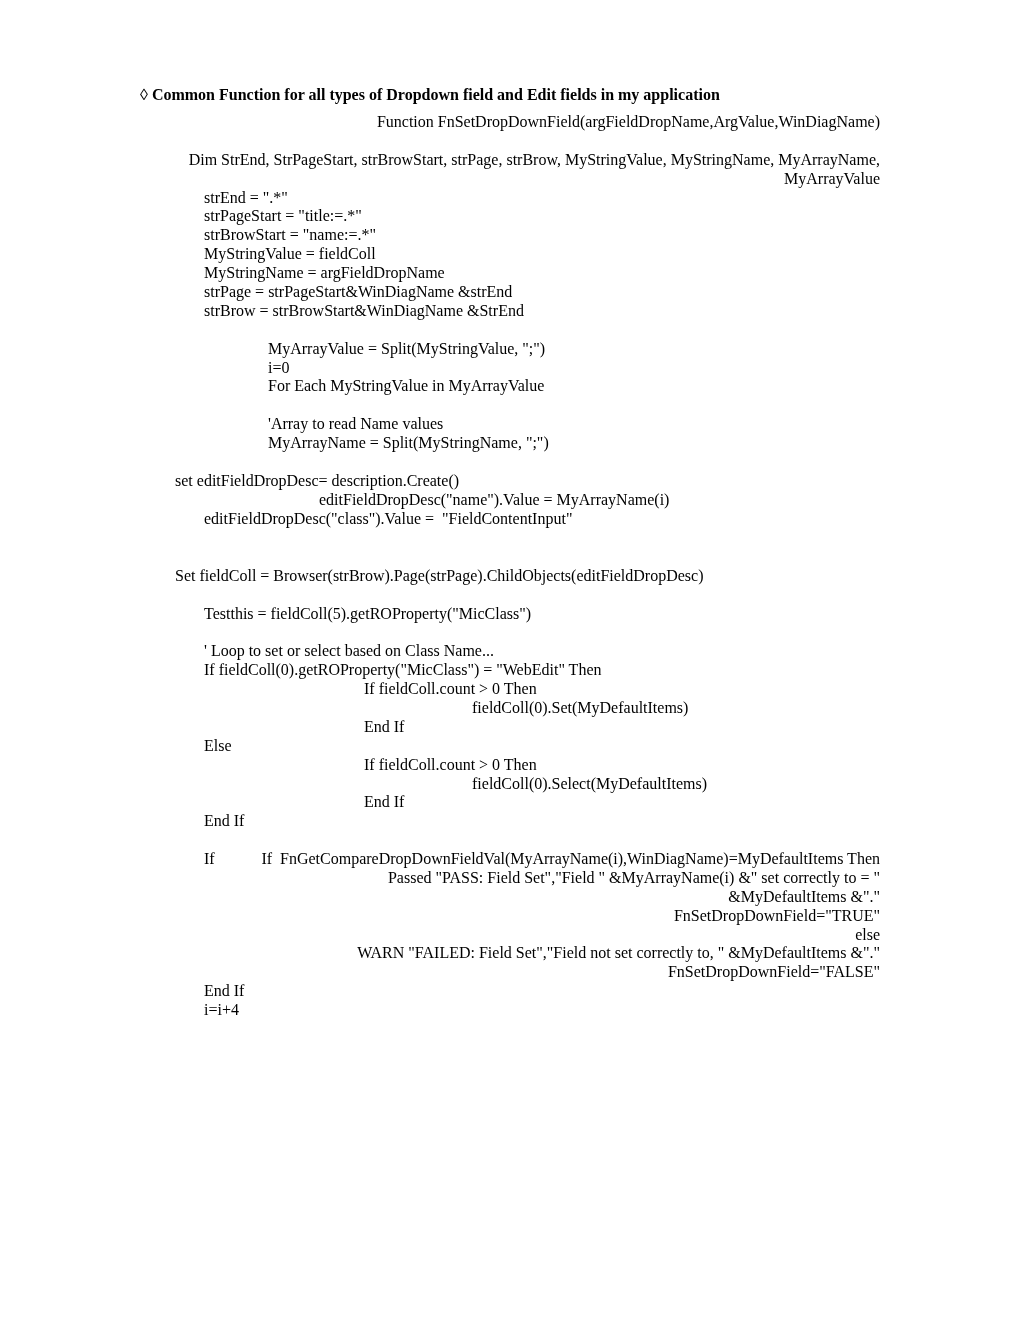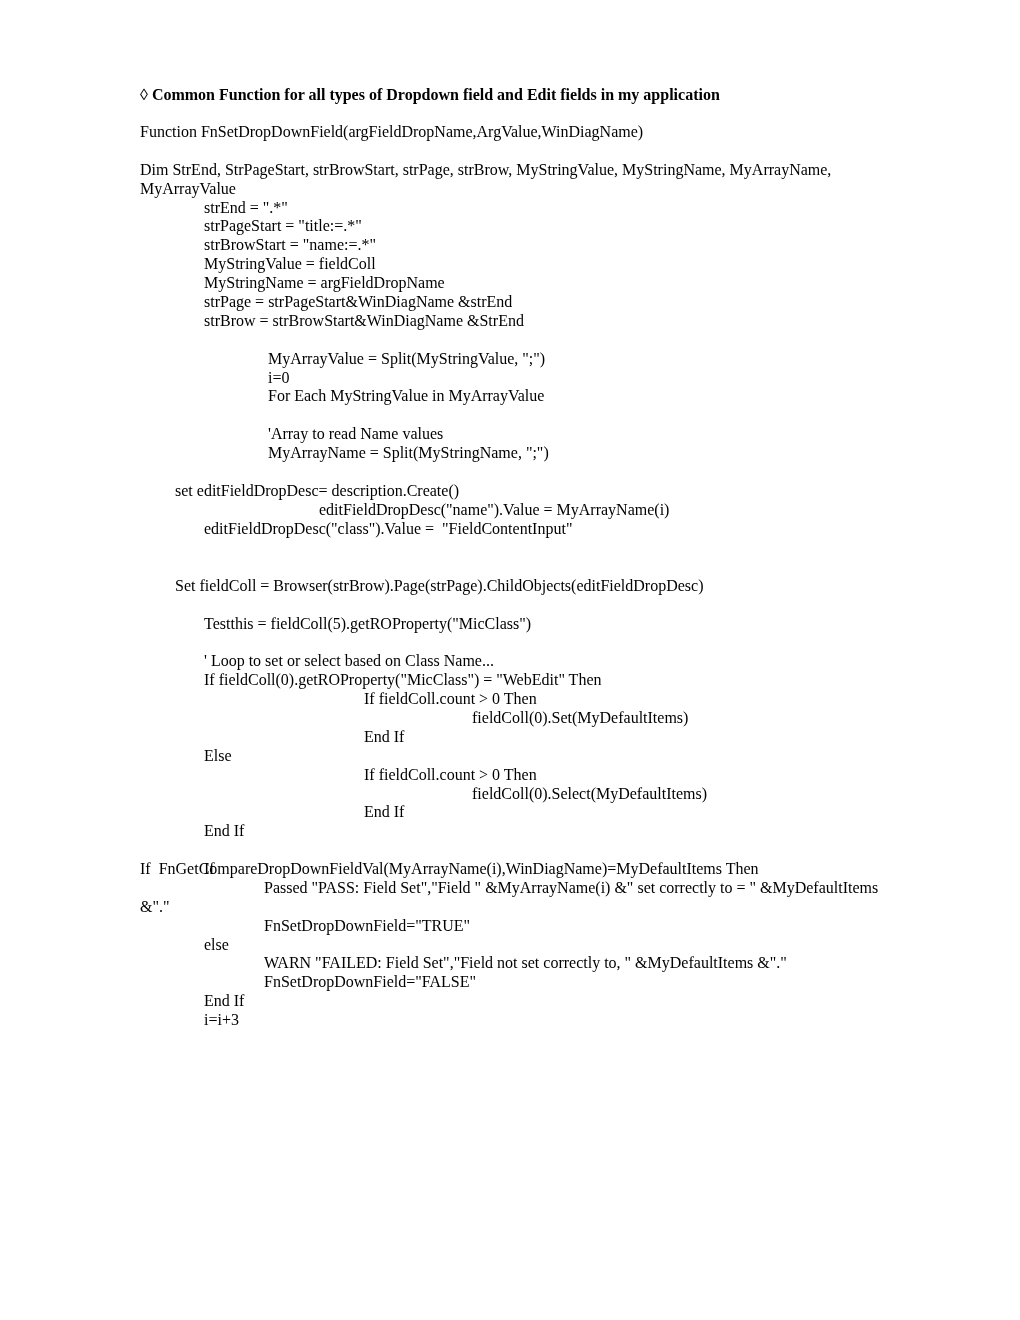--- a/index.html
+++ b/index.html
@@ -12,32 +12,32 @@
     min-height: 1320px;
     box-sizing: border-box;
     padding: 86px 140px 86px 140px;
     font-family: "Times New Roman", Times, serif;
     font-size: 16px;
     line-height: 1.18;
     color: #000;
   }
   .title-line {
     font-weight: bold;
-    margin-bottom: 18px;
+    margin-bottom: 8px;
   }
   .diamond {
     font-weight: normal;
   }
   .line {
     white-space: pre-wrap;
   }
   .blank {
     height: 19px;
   }
-  .ind0 { margin-left: 0; }
+  .ind0 { margin-left: 12px; text-align: right; }
   .ind1 { margin-left: 64px; }
   .ind2 { margin-left: 128px; }
   .ind3 { margin-left: 35px; }
 </style>
 </head>
 <body>
 
 <div class="title-line">
   <span class="diamond">◊ </span><span>Common Function for all types of Dropdown field and Edit fields in my application</span>
 </div>
@@ -81,13 +81,13 @@
 <div class="line ind1">End If</div>
 <div class="blank"></div>
 <div class="line ind1">If  </div>
 <div class="line ind0" style="margin-top:-19px; padding-left:64px; text-indent:-64px;">If  FnGetCompareDropDownFieldVal(MyArrayName(i),WinDiagName)=MyDefaultItems Then</div>
 <div class="line ind0">                               Passed "PASS: Field Set","Field " &amp;MyArrayName(i) &amp;" set correctly to = " &amp;MyDefaultItems &amp;"."</div>
 <div class="line ind0">                               FnSetDropDownField="TRUE"</div>
 <div class="line ind0">                else</div>
 <div class="line ind0">                               WARN "FAILED: Field Set","Field not set correctly to, " &amp;MyDefaultItems &amp;"."</div>
 <div class="line ind0">                               FnSetDropDownField="FALSE"</div>
 <div class="line ind1">End If</div>
-<div class="line ind1">i=i+3</div>
+<div class="line ind1">i=i+4</div>
 
 </body></html>

